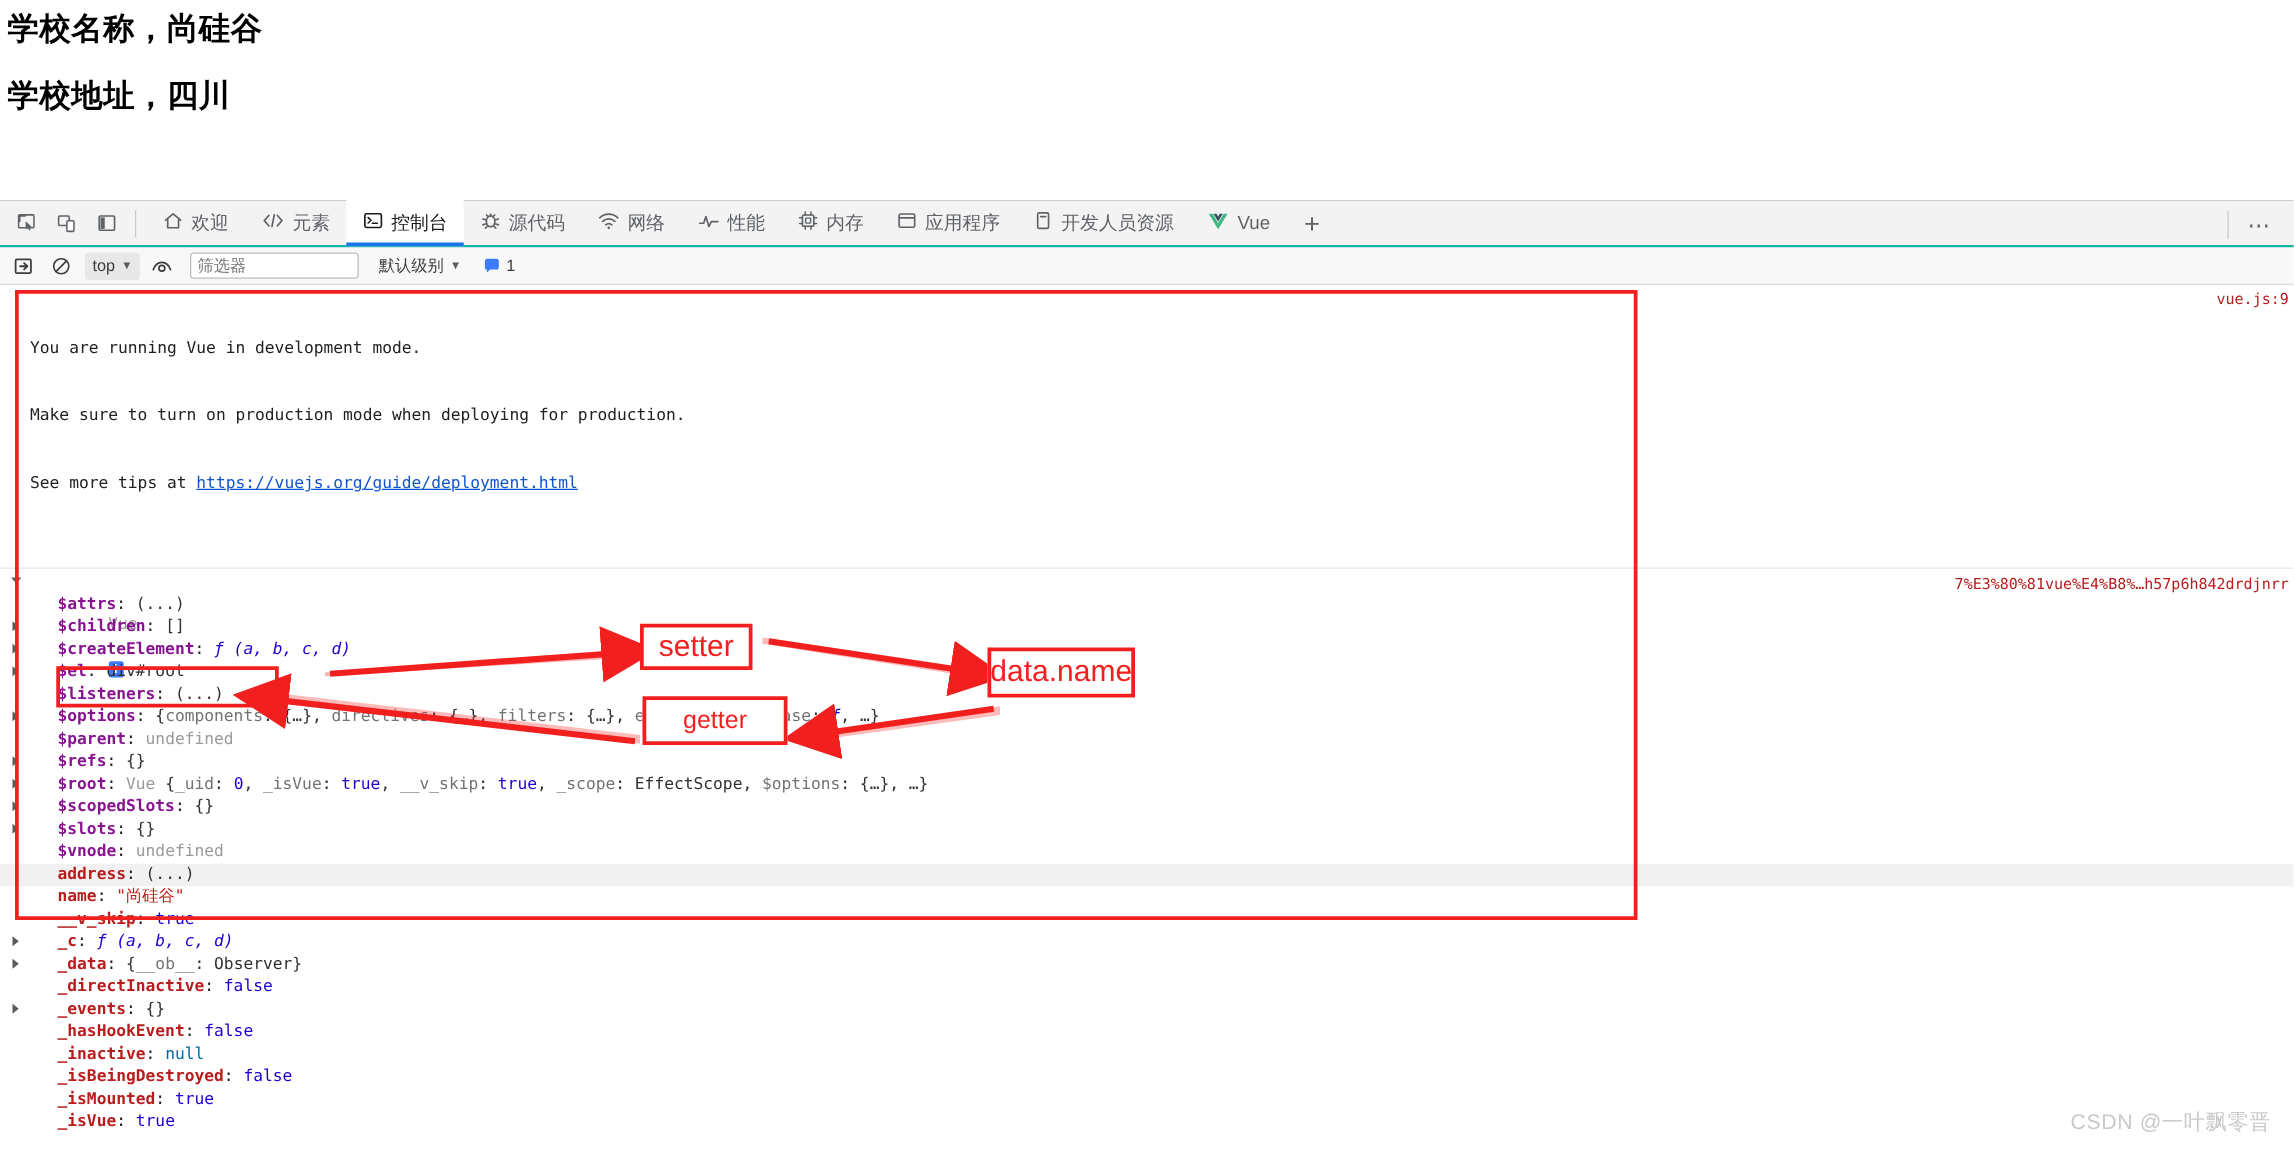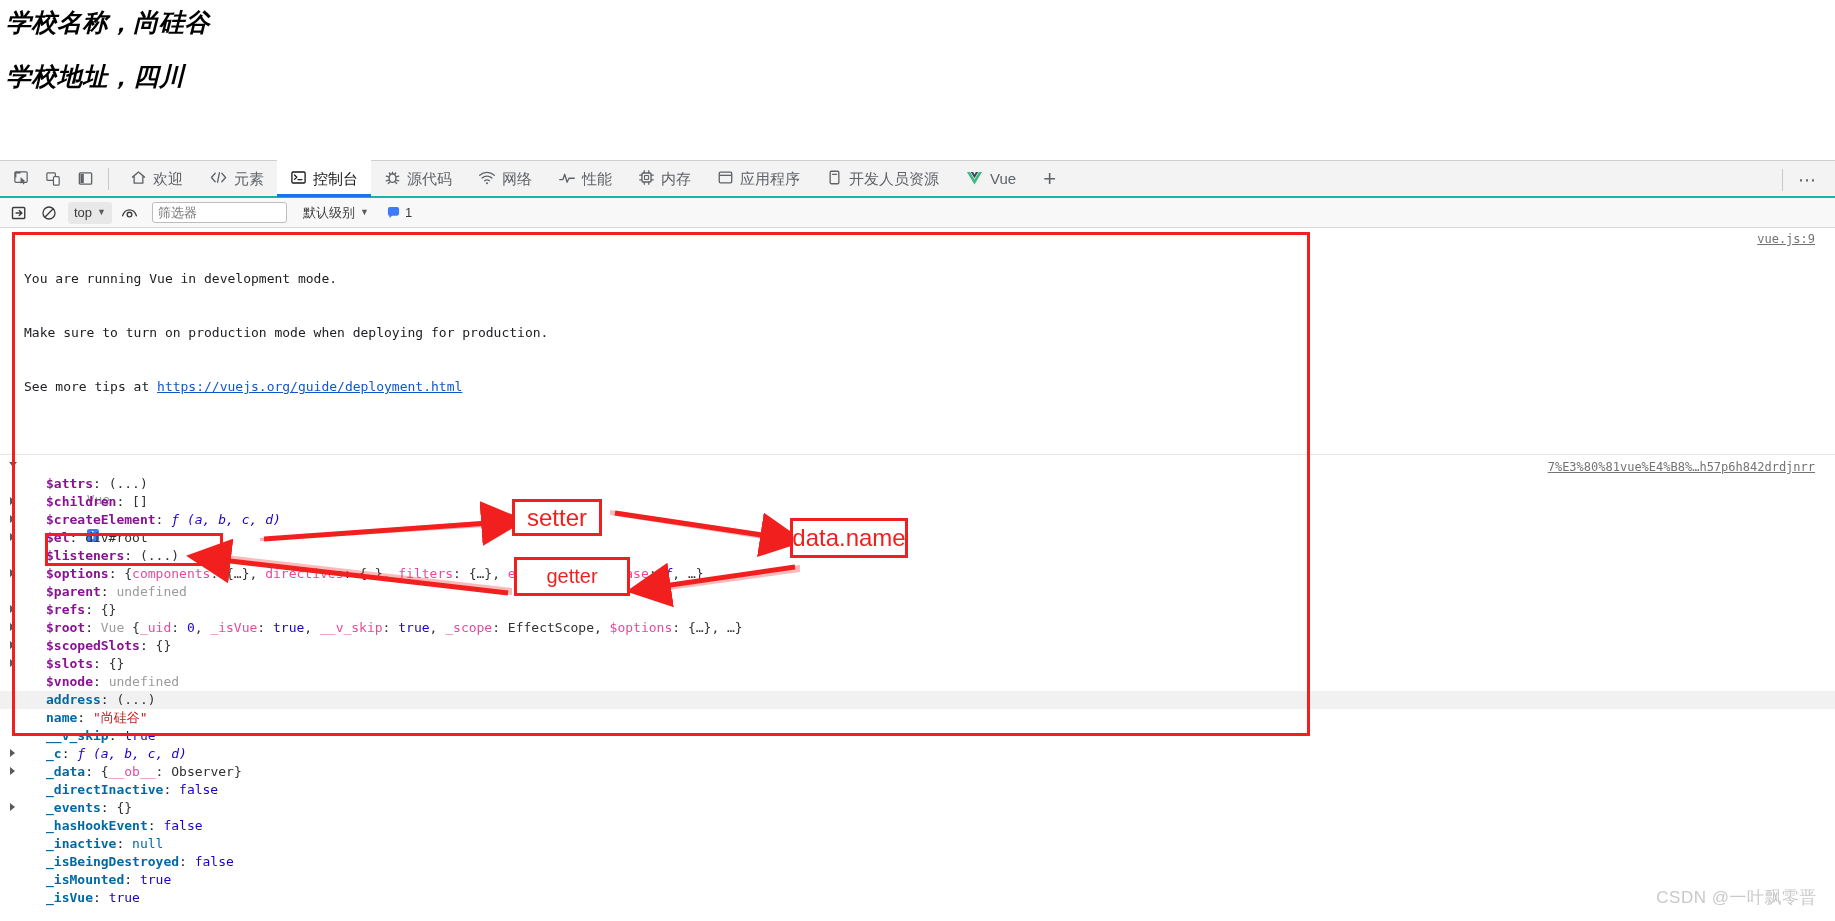--- a/index.html
+++ b/index.html
@@ -12,21 +12,20 @@
   }
   #page { position: relative; width: 1835px; height: 921px; background: #fff; }
 
   
   .app-area { position: absolute; left: 0; top: 0; width: 1835px; height: 160px; background: #fff; }
   .app-line {
     position: absolute; left: 6px;
     font-family: "DejaVu Sans", "Liberation Sans", sans-serif;
     font-weight: bold; font-size: 25px; color: #000; letter-spacing: 0.5px;
     white-space: nowrap;
-    font-style: italic;
   }
   .app-line.l1 { top: 6px; }
   .app-line.l2 { top: 60px; }
 
   
   .devtools {
     position: absolute; left: 0; top: 160px; width: 1835px; height: 761px;
     background: #ffffff; border-top: 1px solid #cfcfcf;
   }
 
@@ -112,35 +111,35 @@
     cursor: pointer;
   }
   .tri.down {
     border-left: 4px solid transparent; border-right: 4px solid transparent;
     border-top: 5px solid #5a5a5a; border-bottom: 0; top: 6px; left: 9px;
   }
 
   .ind1 { padding-left: 40px; }
 
   .k-prop { color: #881391; font-weight: bold; }
-  .k-own  { color: #0369a1; font-weight: bold; }
+  .k-own  { color: #b91c1c; font-weight: bold; }
   .v-num  { color: #1c00cf; }
   .v-bool { color: #1c00cf; }
   .v-str  { color: #c41a16; }
   .v-null { color: #0369a1; }
   .v-undef{ color: #9a9a9a; }
   .v-obj  { color: #303030; }
   .v-cls  { color: #9a9a9a; }
   .v-fn   { color: #1c00cf; font-style: italic; }
   .v-dots { color: #303030; }
-  .v-plainkey { color: #ec4899; }
+  .v-plainkey { color: #737373; }
 
   .src-link {
-    position: absolute; right: 20px; top: 0;
-    color: #737373; text-decoration: underline; cursor: pointer;
+    position: absolute; right: 4px; top: 0;
+    color: #b91c1c; cursor: pointer;
     font-family: "DejaVu Sans Mono", "Liberation Mono", monospace; font-size: 12px;
   }
   .inline-link { color: #1155cc; text-decoration: underline; cursor: pointer; }
 
   .badge-i {
     display: inline-block; width: 12px; height: 13px; line-height: 13px;
     background: #3e7bfa; color: #fff; border-radius: 2px;
     font-size: 10px; text-align: center; font-family: "Liberation Sans", sans-serif;
     vertical-align: 1px; font-weight: bold;
   }

